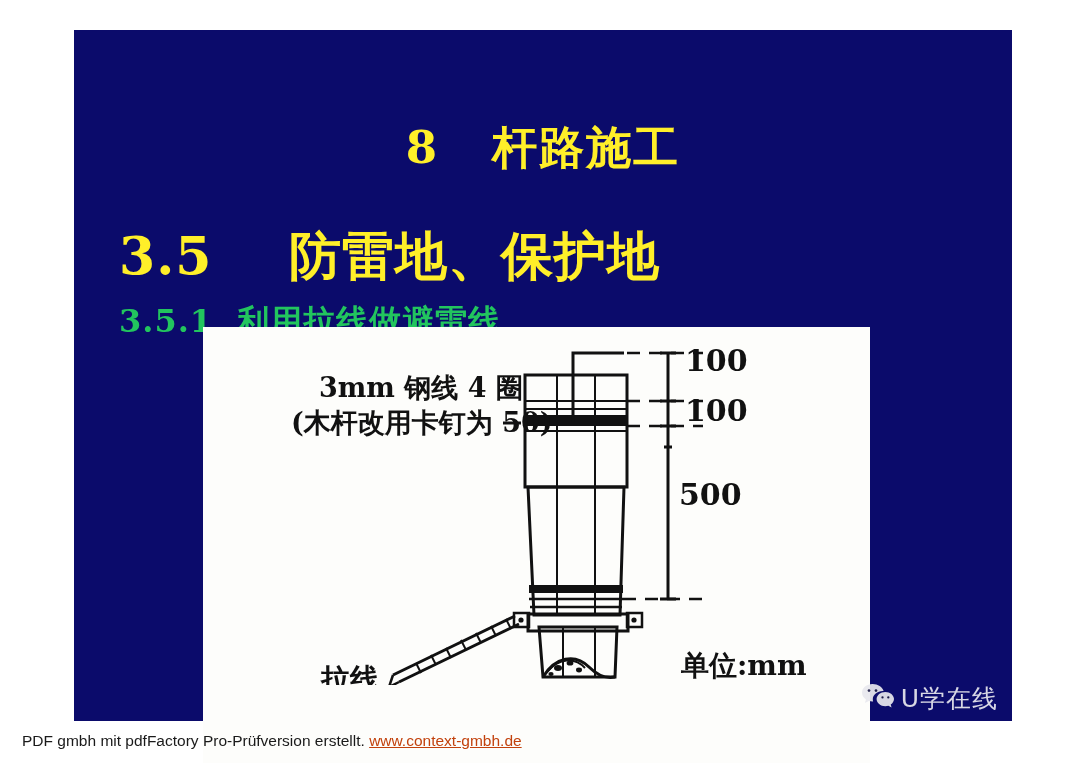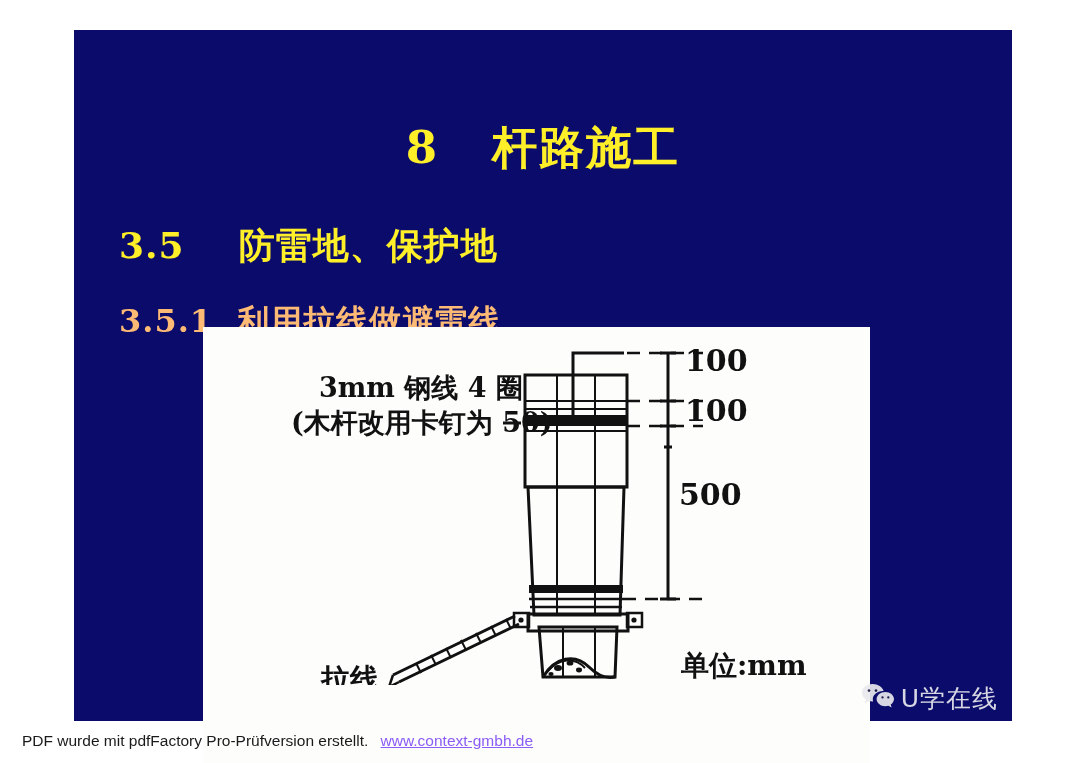--- a/index.html
+++ b/index.html
@@ -40,29 +40,29 @@
     letter-spacing: 2px;
     white-space: pre;
   }
   #section-heading {
     position: absolute;
     left: 45px;
     top: 192px;
     color: #ffef29;
     font-family: "DejaVu Serif", serif;
     font-weight: bold;
-    font-size: 36px;
+    font-size: 52px;
     letter-spacing: 1px;
     white-space: pre;
   }
   #sub-heading {
     position: absolute;
     left: 45px;
     top: 270px;
-    color: #fdba74;
+    color: #22c55e;
     font-family: "DejaVu Serif", serif;
     font-weight: bold;
     font-size: 32px;
     letter-spacing: 1px;
     white-space: pre;
   }
 
   
   #figure-panel {
     position: absolute;
@@ -98,23 +98,22 @@
   #footer {
     position: absolute;
     left: 22px;
     top: 732px;
     font-size: 15.5px;
     color: #1a1a1a;
     font-family: "Liberation Sans", sans-serif;
     white-space: pre;
   }
   #footer .url {
-    color: #8b5cf6;
+    color: #c2410c;
     text-decoration: underline;
-    margin-left: 8px;
   }
 </style>
 </head>
 <body>
 
 <div id="slide">
 
   <div id="slide-title">8   杆路施工</div>
 
   <div id="section-heading">3.5    防雷地、保护地</div>
@@ -231,13 +230,13 @@
           <circle cx="21.5" cy="14.4" r="1.15" fill="#1b1b45"></circle>
           <circle cx="27.3" cy="14.4" r="1.15" fill="#1b1b45"></circle>
         </g>
       </svg>
     </span>
     <span class="wm-label">U学在线</span>
   </div>
 
 </div>
 
-<div id="footer"><span>PDF wurde mit pdfFactory Pro-Prüfversion erstellt. </span><span class="url">www.context-gmbh.de</span></div>
+<div id="footer"><span>PDF gmbh mit pdfFactory Pro-Prüfversion erstellt. </span><span class="url">www.context-gmbh.de</span></div>
 
 </body></html>

